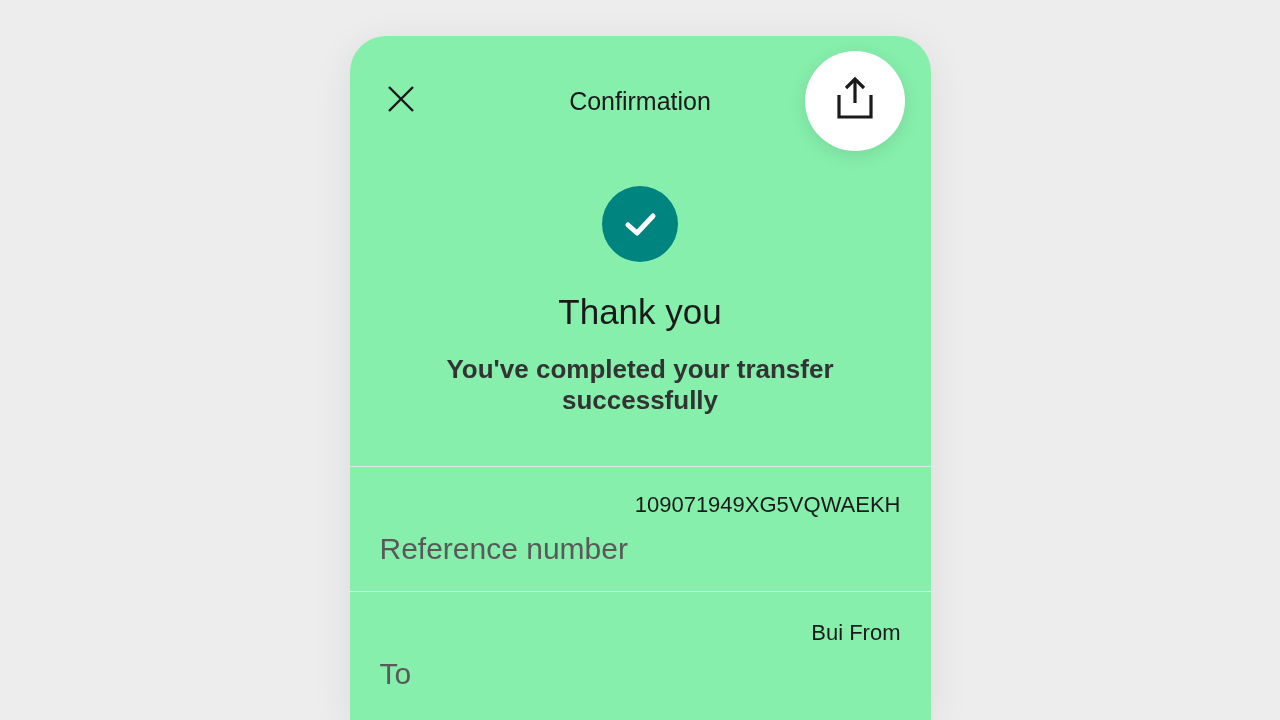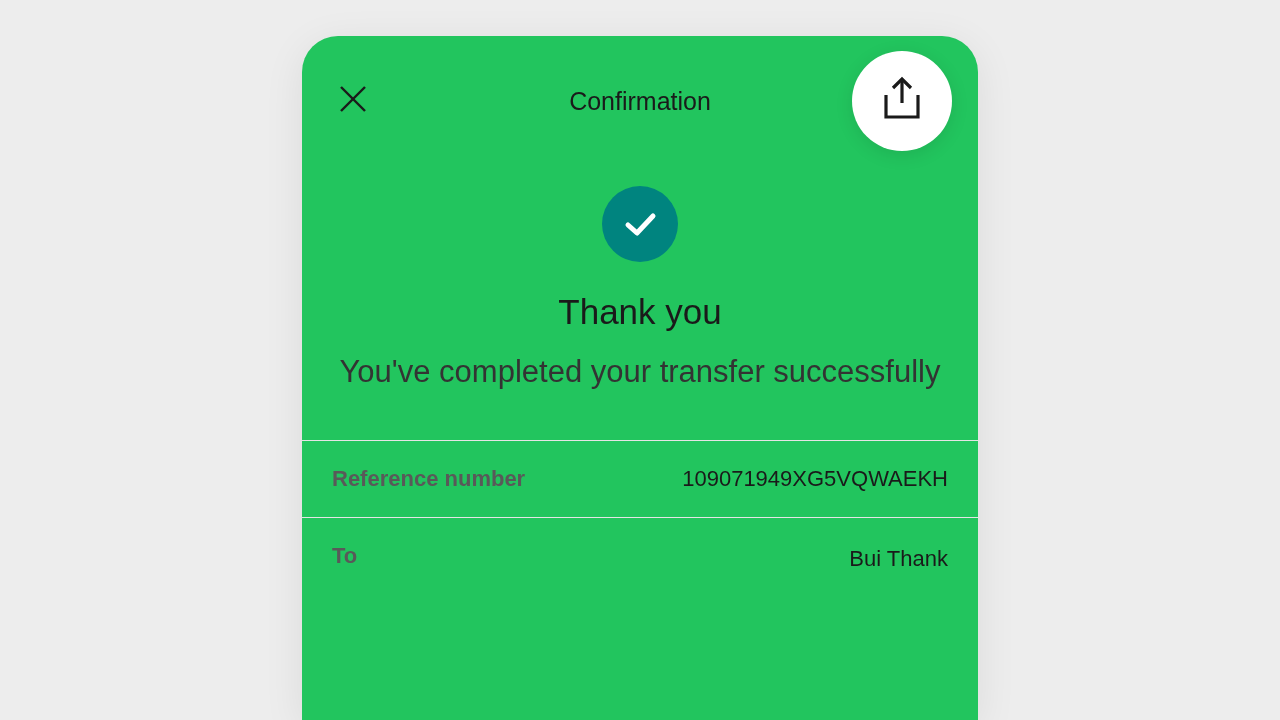--- a/index.html
+++ b/index.html
@@ -10,22 +10,22 @@
     body {
       width: 1280px;
       height: 720px;
       background: #ededed;
       font-family: -apple-system, BlinkMacSystemFont, 'Segoe UI', Arial, sans-serif;
       display: flex;
       justify-content: center;
       overflow: hidden;
     }
     .card {
-      width: 676px;
-      background: #22c55e;
+      width: 581px;
+      background: #86efac;
       border-radius: 36px 36px 0 0;
       margin-top: 36px;
       box-shadow: 0 8px 40px rgba(0,0,0,0.08);
       position: relative;
       overflow: hidden;
     }
     .header {
       position: relative;
       height: 130px;
       display: flex;
@@ -97,38 +97,39 @@
       stroke-linejoin: round;
       fill: none;
     }
     .thank-you {
       font-size: 35px;
       font-weight: 400;
       color: #1a1a1a;
       margin-bottom: 22px;
     }
     .subtitle {
-      font-size: 31px;
+      font-size: 26px;
       color: #333;
-      font-weight: 400;
+      font-weight: 700;
     }
     .details {
       border-top: 1px solid #e5e5e5;
     }
     .detail-row {
       display: flex;
       justify-content: space-between;
       align-items: flex-start;
       padding: 25px 30px 25px 30px;
       border-bottom: 1px solid #e5e5e5;
     }
     .detail-label {
-      font-size: 22px;
+      font-size: 30px;
       color: #595959;
-      font-weight: 700;
+      font-weight: 400;
+      margin-top: 40px;
     }
     .detail-value {
       font-size: 22px;
       color: #1a1a1a;
       text-align: left;
       font-weight: 400;
     }
     .detail-value .line {
       display: block;
       line-height: 1.45;
@@ -170,17 +171,17 @@
   </div>
 
   <div class="details">
     <div class="detail-row">
       <div class="detail-label">Reference number</div>
       <div class="detail-value">109071949XG5VQWAEKH</div>
     </div>
     <div class="detail-row" style="border-bottom:none;">
       <div class="detail-label">To</div>
       <div class="detail-value">
-        <span class="line">Bui Thank</span>
+        <span class="line">Bui From</span>
       </div>
     </div>
   </div>
 </div>
 
 </body></html>

